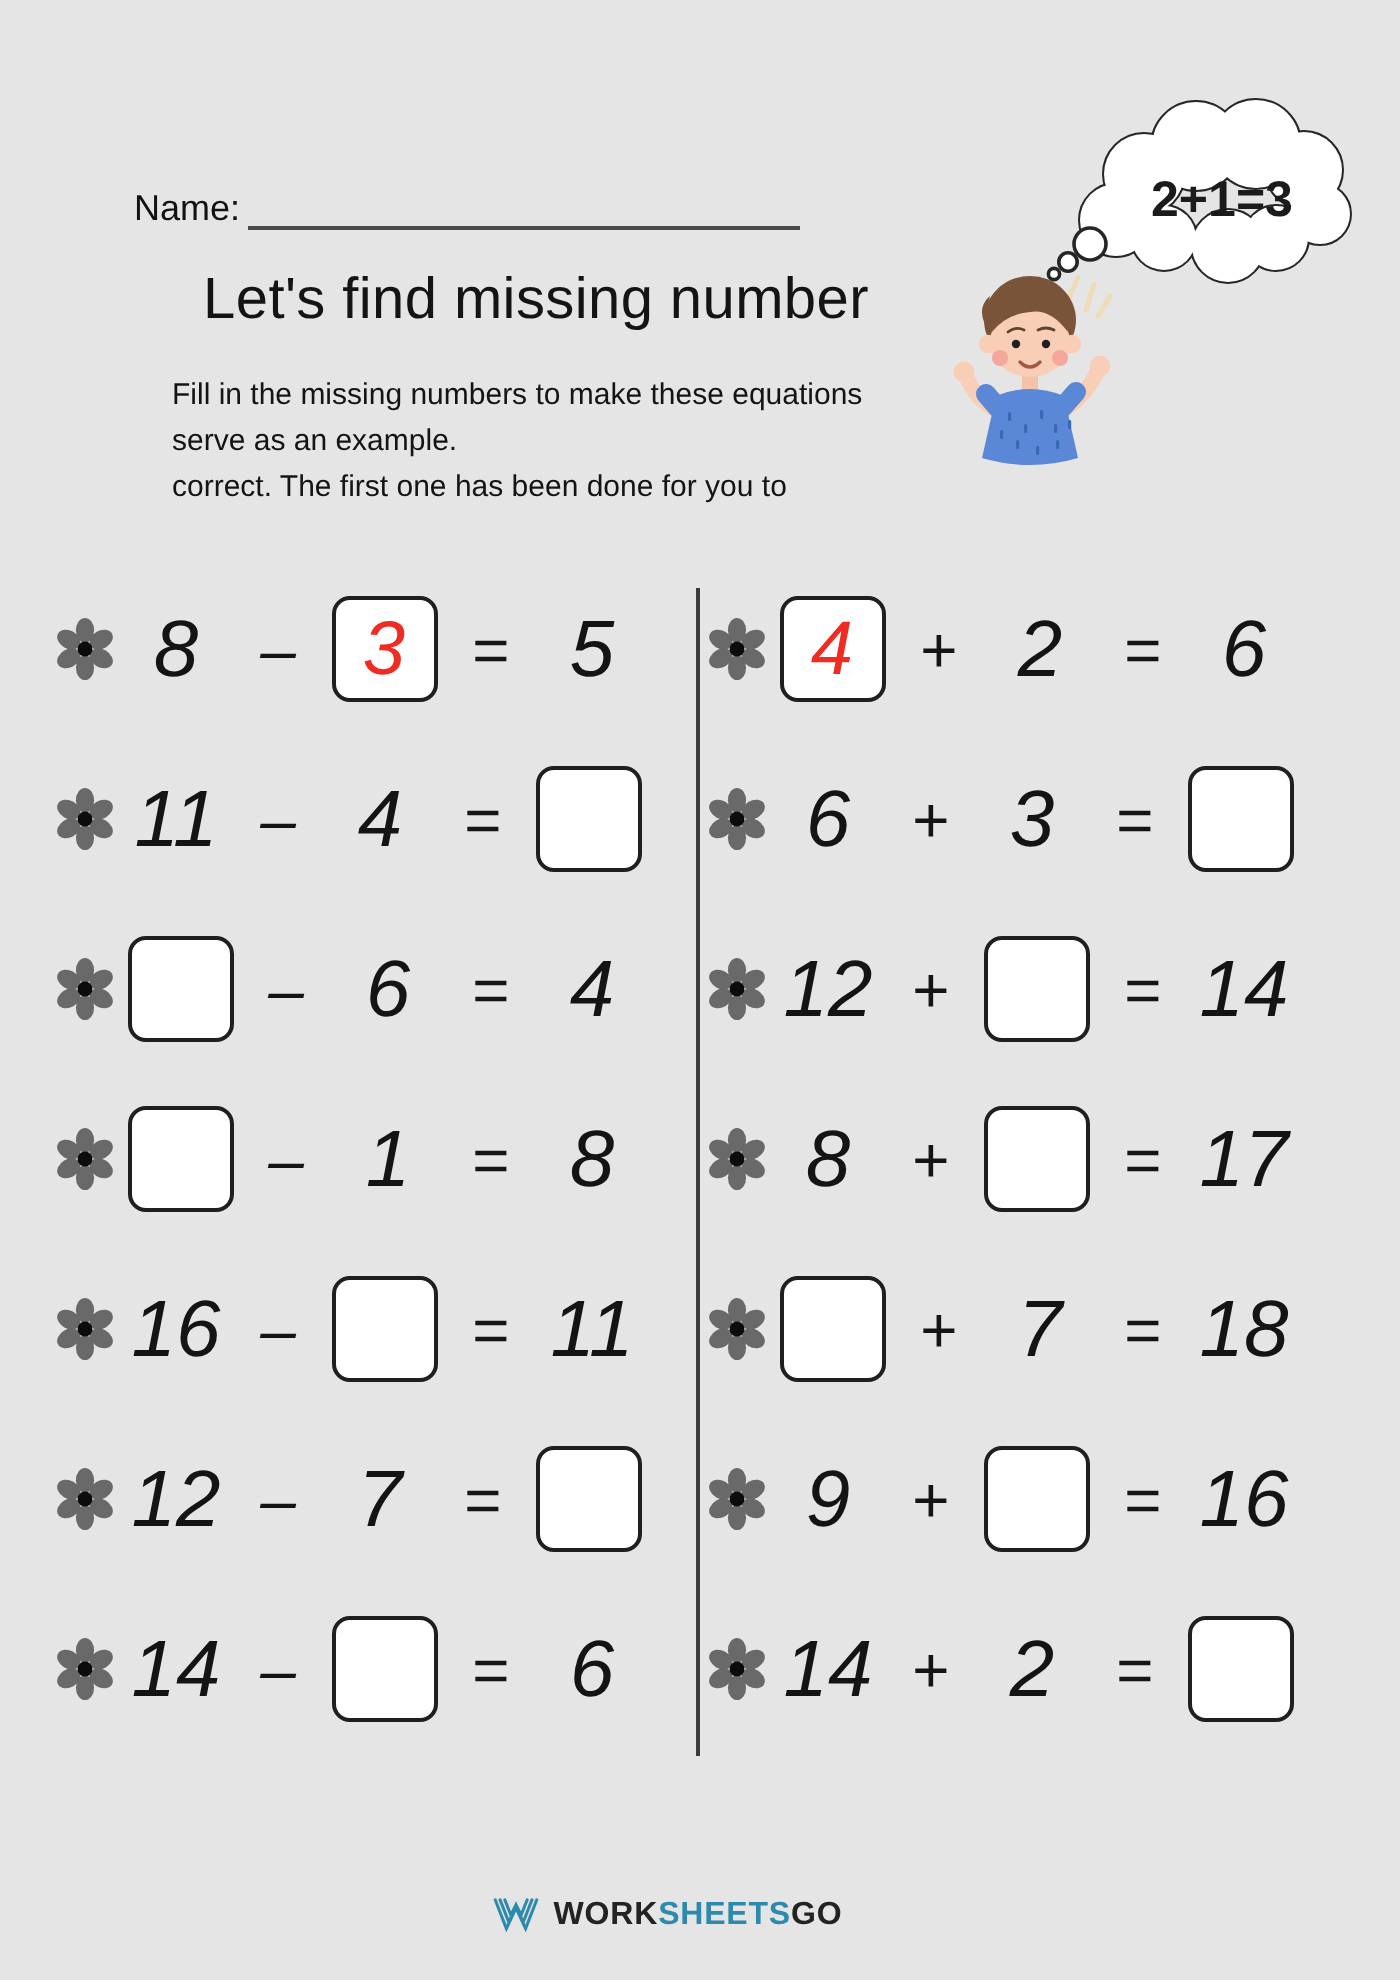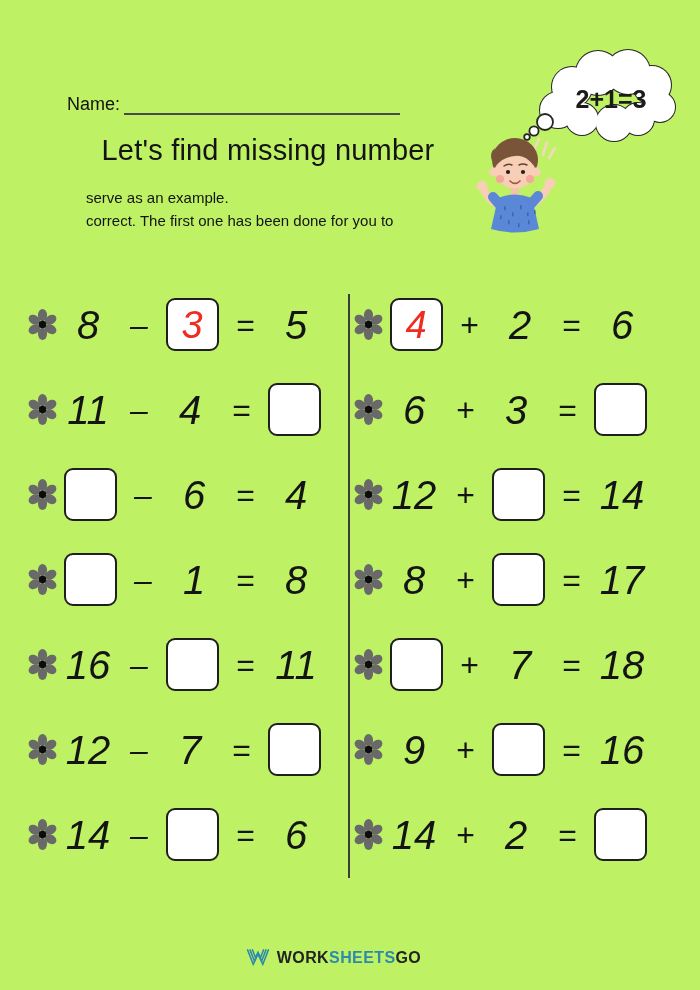--- a/index.html
+++ b/index.html
@@ -1,17 +1,17 @@
 <!DOCTYPE html>
 <html style="--answer-red: #f02b21; --logo-teal: #2d8aac; --logo-dark: #232323;"><head>
 <meta charset="utf-8">
 <style>
   html,body{margin:0;padding:0;background:#ffffff;}
   .page{
-    position:relative;width:700px;height:990px;background:#bef264;
+    position:relative;width:700px;height:990px;background:#e5e5e5;
     font-family:"Liberation Sans",sans-serif;overflow:hidden;color:#161616;
   }
   
   .name-row{position:absolute;left:67px;top:92px;display:flex;align-items:flex-end;}
   .name-label{font-size:18px;line-height:22px;color:#121212;}
   .name-line{width:276px;height:21px;border-bottom:2px solid #4a4a4a;margin-left:4px;}
   .title{
     position:absolute;left:40px;top:134px;width:456px;text-align:center;
     font-size:29px;font-weight:400;letter-spacing:.2px;color:#141414;
   }
@@ -48,20 +48,21 @@
 <div class="page">
 
   <div class="name-row">
     <span class="name-label">Name:</span>
     <span class="name-line"></span>
   </div>
 
   <div class="title">Let's find missing number</div>
 
   <div class="instructions">
+    <div>Fill in the missing numbers to make these equations</div>
     <div>serve as an example.</div>
     <div>correct.  The first one has been done for you to</div>
   </div>
 
   <svg class="illustration" viewBox="0 0 230 235" width="230" height="235">
 
     <g stroke="#262626" stroke-width="2" fill="#ffffff">
       <circle cx="88" cy="95" r="18"></circle>
         <circle cx="102" cy="72" r="20"></circle>
         <circle cx="128" cy="58" r="22"></circle>

